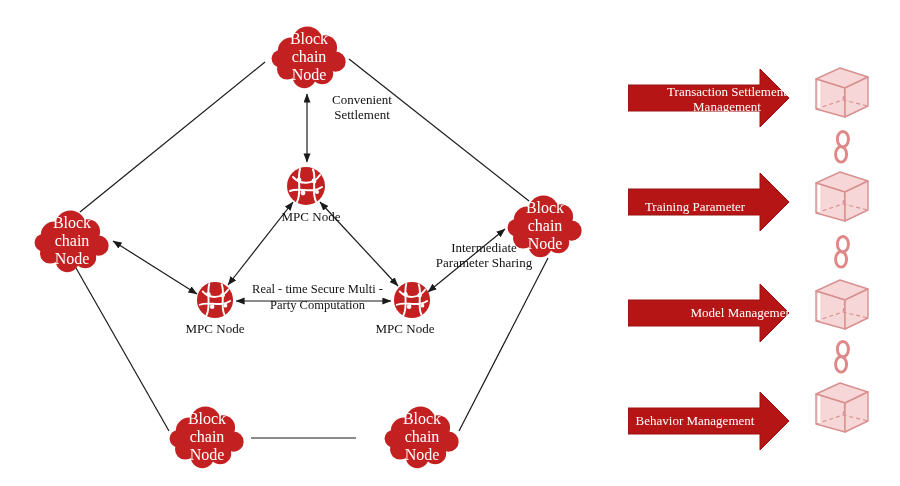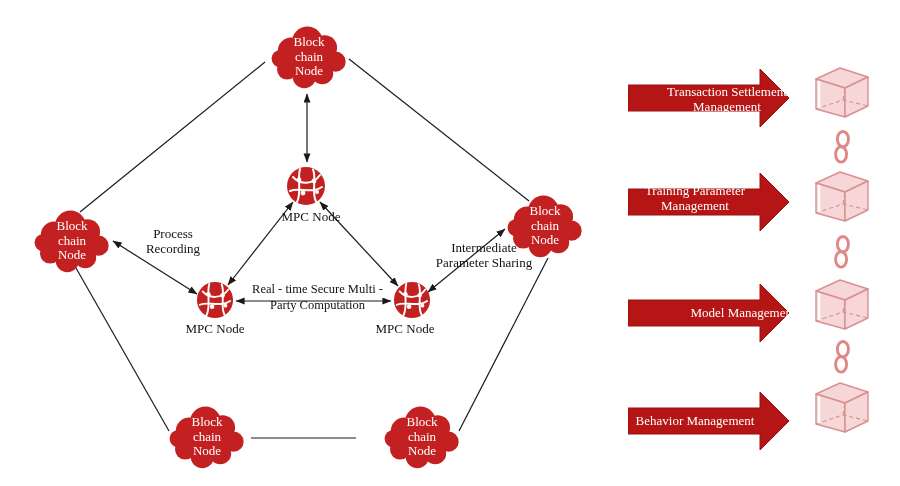--- a/index.html
+++ b/index.html
@@ -20,21 +20,21 @@
   }
   .layer{position:absolute;left:0;top:0;}
   
   .lbl{
     position:absolute;white-space:pre-line;text-align:center;
     color:var(--label-black);font-size:13px;line-height:1.18;
   }
   .lbl.small{font-size:12.5px;}
   .cloud-lbl{
     position:absolute;display:flex;align-items:center;justify-content:center;
-    color:var(--label-white);font-size:13px;line-height:1.12;text-align:center;
+    color:var(--label-white);font-size:16px;line-height:1.12;text-align:center;
     white-space:pre-line;pointer-events:none;
   }
   .arrow-lbl{
     position:absolute;display:flex;align-items:center;justify-content:center;
     color:var(--label-white);font-size:13px;line-height:1.15;text-align:center;
     white-space:pre-line;pointer-events:none;
   }
   
   .cloud-fill circle,.cloud-fill ellipse{fill:var(--node-red);}
   .globe-base{fill:var(--node-red);}
@@ -157,27 +157,27 @@
 chain
 Node</div>
   <div class="cloud-lbl" style="left:383px;top:404px;width:78px;height:66px;">Block
 chain
 Node</div>
 
   <div class="lbl" style="left:266px;top:209px;width:90px;">MPC Node</div>
   <div class="lbl" style="left:170px;top:321px;width:90px;">MPC Node</div>
   <div class="lbl" style="left:360px;top:321px;width:90px;">MPC Node</div>
 
-  <div class="lbl" style="left:133px;top:226px;width:80px;">Process
-Recording</div>
+  <div class="lbl" style="left:322px;top:92px;width:80px;">Convenient
+Settlement</div>
   <div class="lbl" style="left:424px;top:240px;width:120px;">Intermediate
 Parameter Sharing</div>
   <div class="lbl small" style="left:230px;top:282px;width:175px;line-height:1.25;">Real - time Secure Multi -
 Party Computation</div>
 
   <div class="arrow-lbl" style="left:630px;top:85px;width:130px;height:30px;padding-left:32px;">Transaction Settlement
 Management</div>
-  <div class="arrow-lbl" style="left:630px;top:184px;width:130px;height:30px;font-family:Liberation Serif, serif;">Training Parameter
+  <div class="arrow-lbl" style="left:630px;top:200px;width:130px;height:30px;font-family:Liberation Serif, serif;">Training Parameter
 Management</div>
   <div class="arrow-lbl" style="left:630px;top:305px;width:130px;height:16px;margin-left:48px;">Model Management</div>
   <div class="arrow-lbl" style="left:630px;top:413px;width:130px;height:16px;">Behavior Management</div>
 
 </div>
 
 </body></html>

